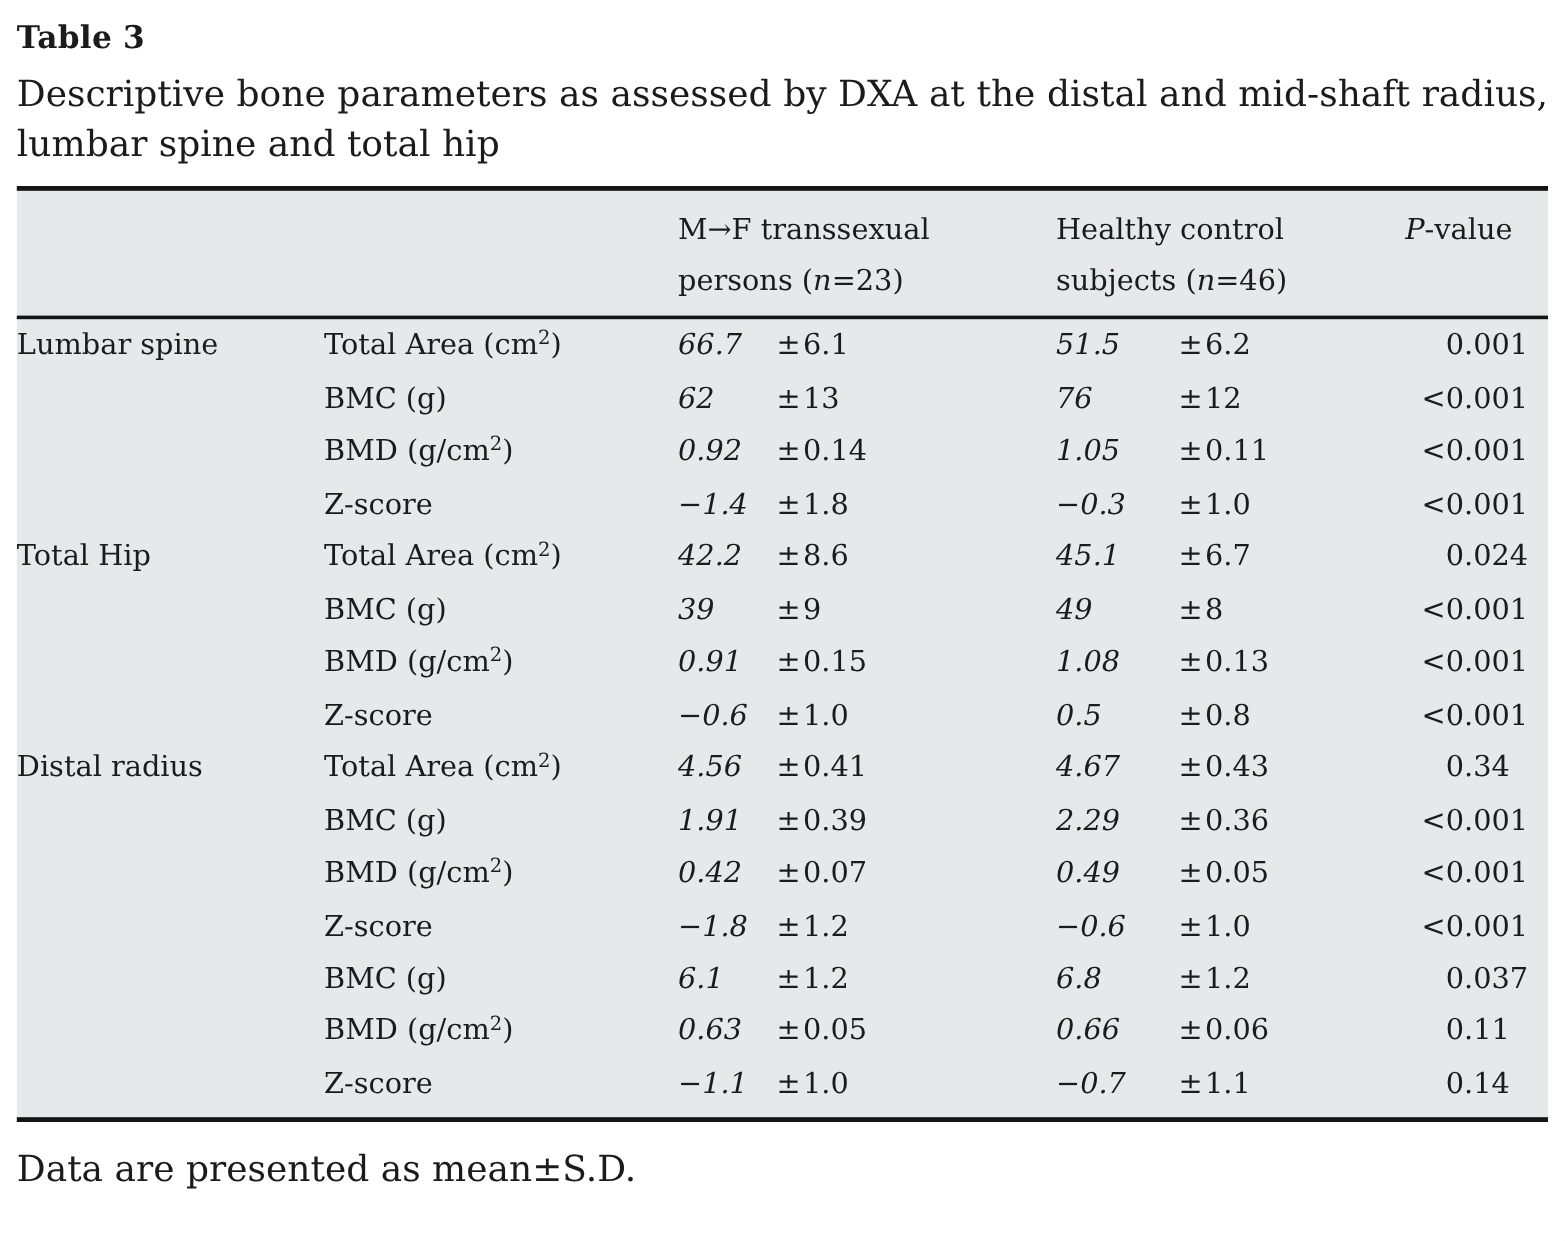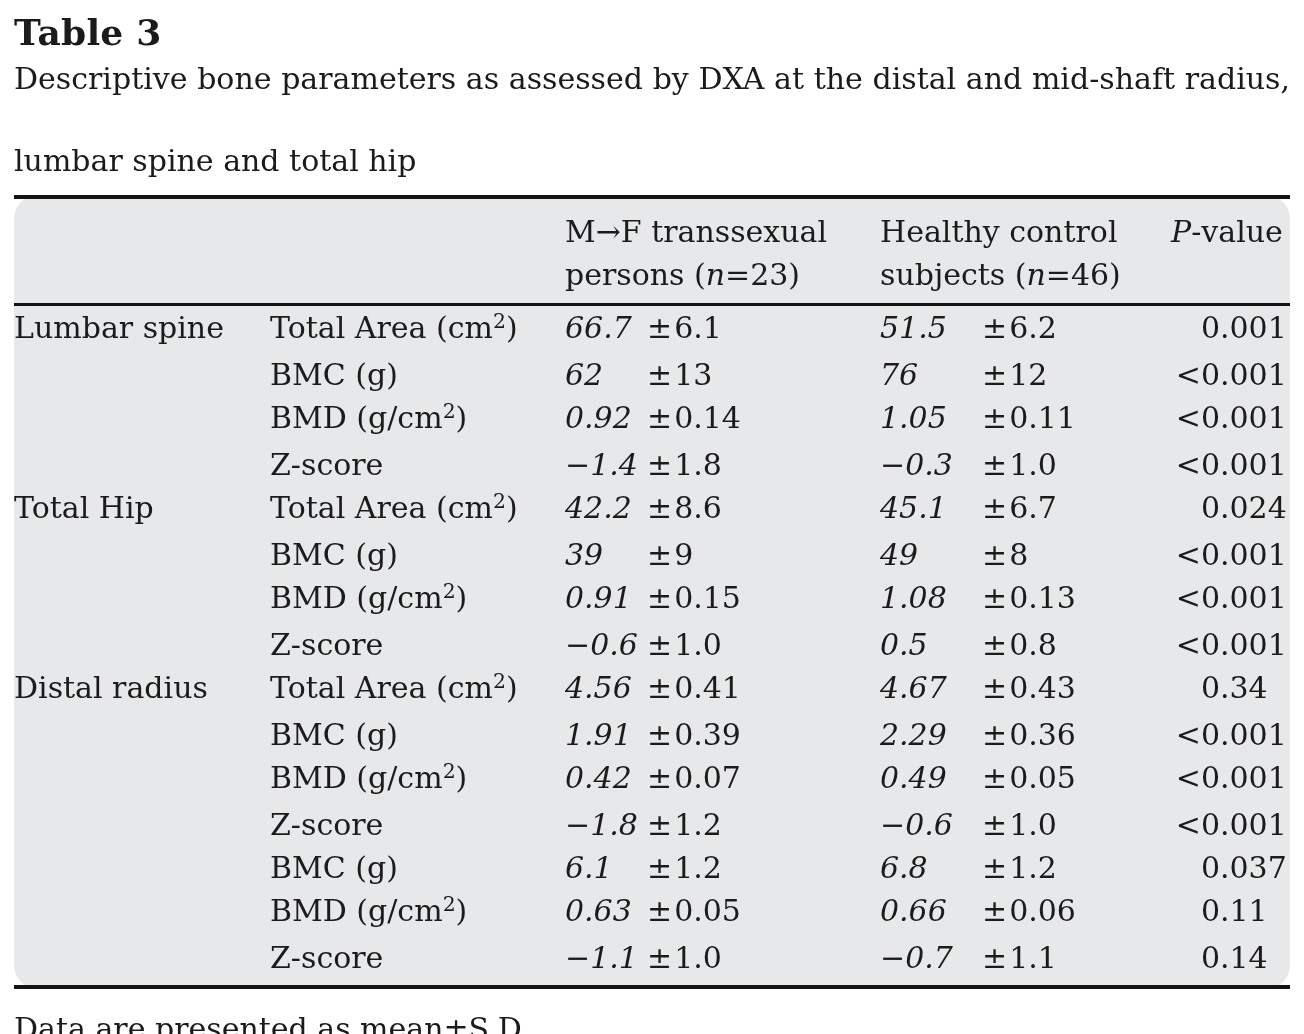--- a/index.html
+++ b/index.html
@@ -17,50 +17,48 @@
     overflow: hidden;
     font-family: "DejaVu Serif", "Liberation Serif", serif;
     color: var(--text);
   }
   .page {
     width: 1304px;
     height: 1034px;
     padding: 12px 14px 0 14px;
   }
   .title {
-    font-size: 36px;
+    font-size: 26px;
     font-weight: 700;
     line-height: 40px;
     letter-spacing: 0.2px;
   }
   .caption {
     width: 1276px;
     margin-top: 6px;
     font-size: 30px;
   }
   .caption .cap1 {
     line-height: 42px;
     text-align: justify;
     text-align-last: justify;
     white-space: nowrap;
   }
   .caption .cap2 {
     line-height: 42px;
-    margin-top: 40px;
   }
   table.bone-table {
     margin-top: 13px;
     width: 1276px;
     table-layout: fixed;
     border-collapse: collapse;
     background: var(--table-bg);
     border-top: 4px solid var(--rule);
     border-bottom: 4px solid var(--rule);
-    font-size: 30px;
-    border-radius: 24px;
+    font-size: 24px;
   }
   col.c1 { width: 256px; }
   col.c2 { width: 295px; }
   col.c3 { width: 315px; }
   col.c4 { width: 260px; }
   col.c5 { width: 150px; }
   thead th {
     font-weight: normal;
     text-align: left;
     vertical-align: top;

